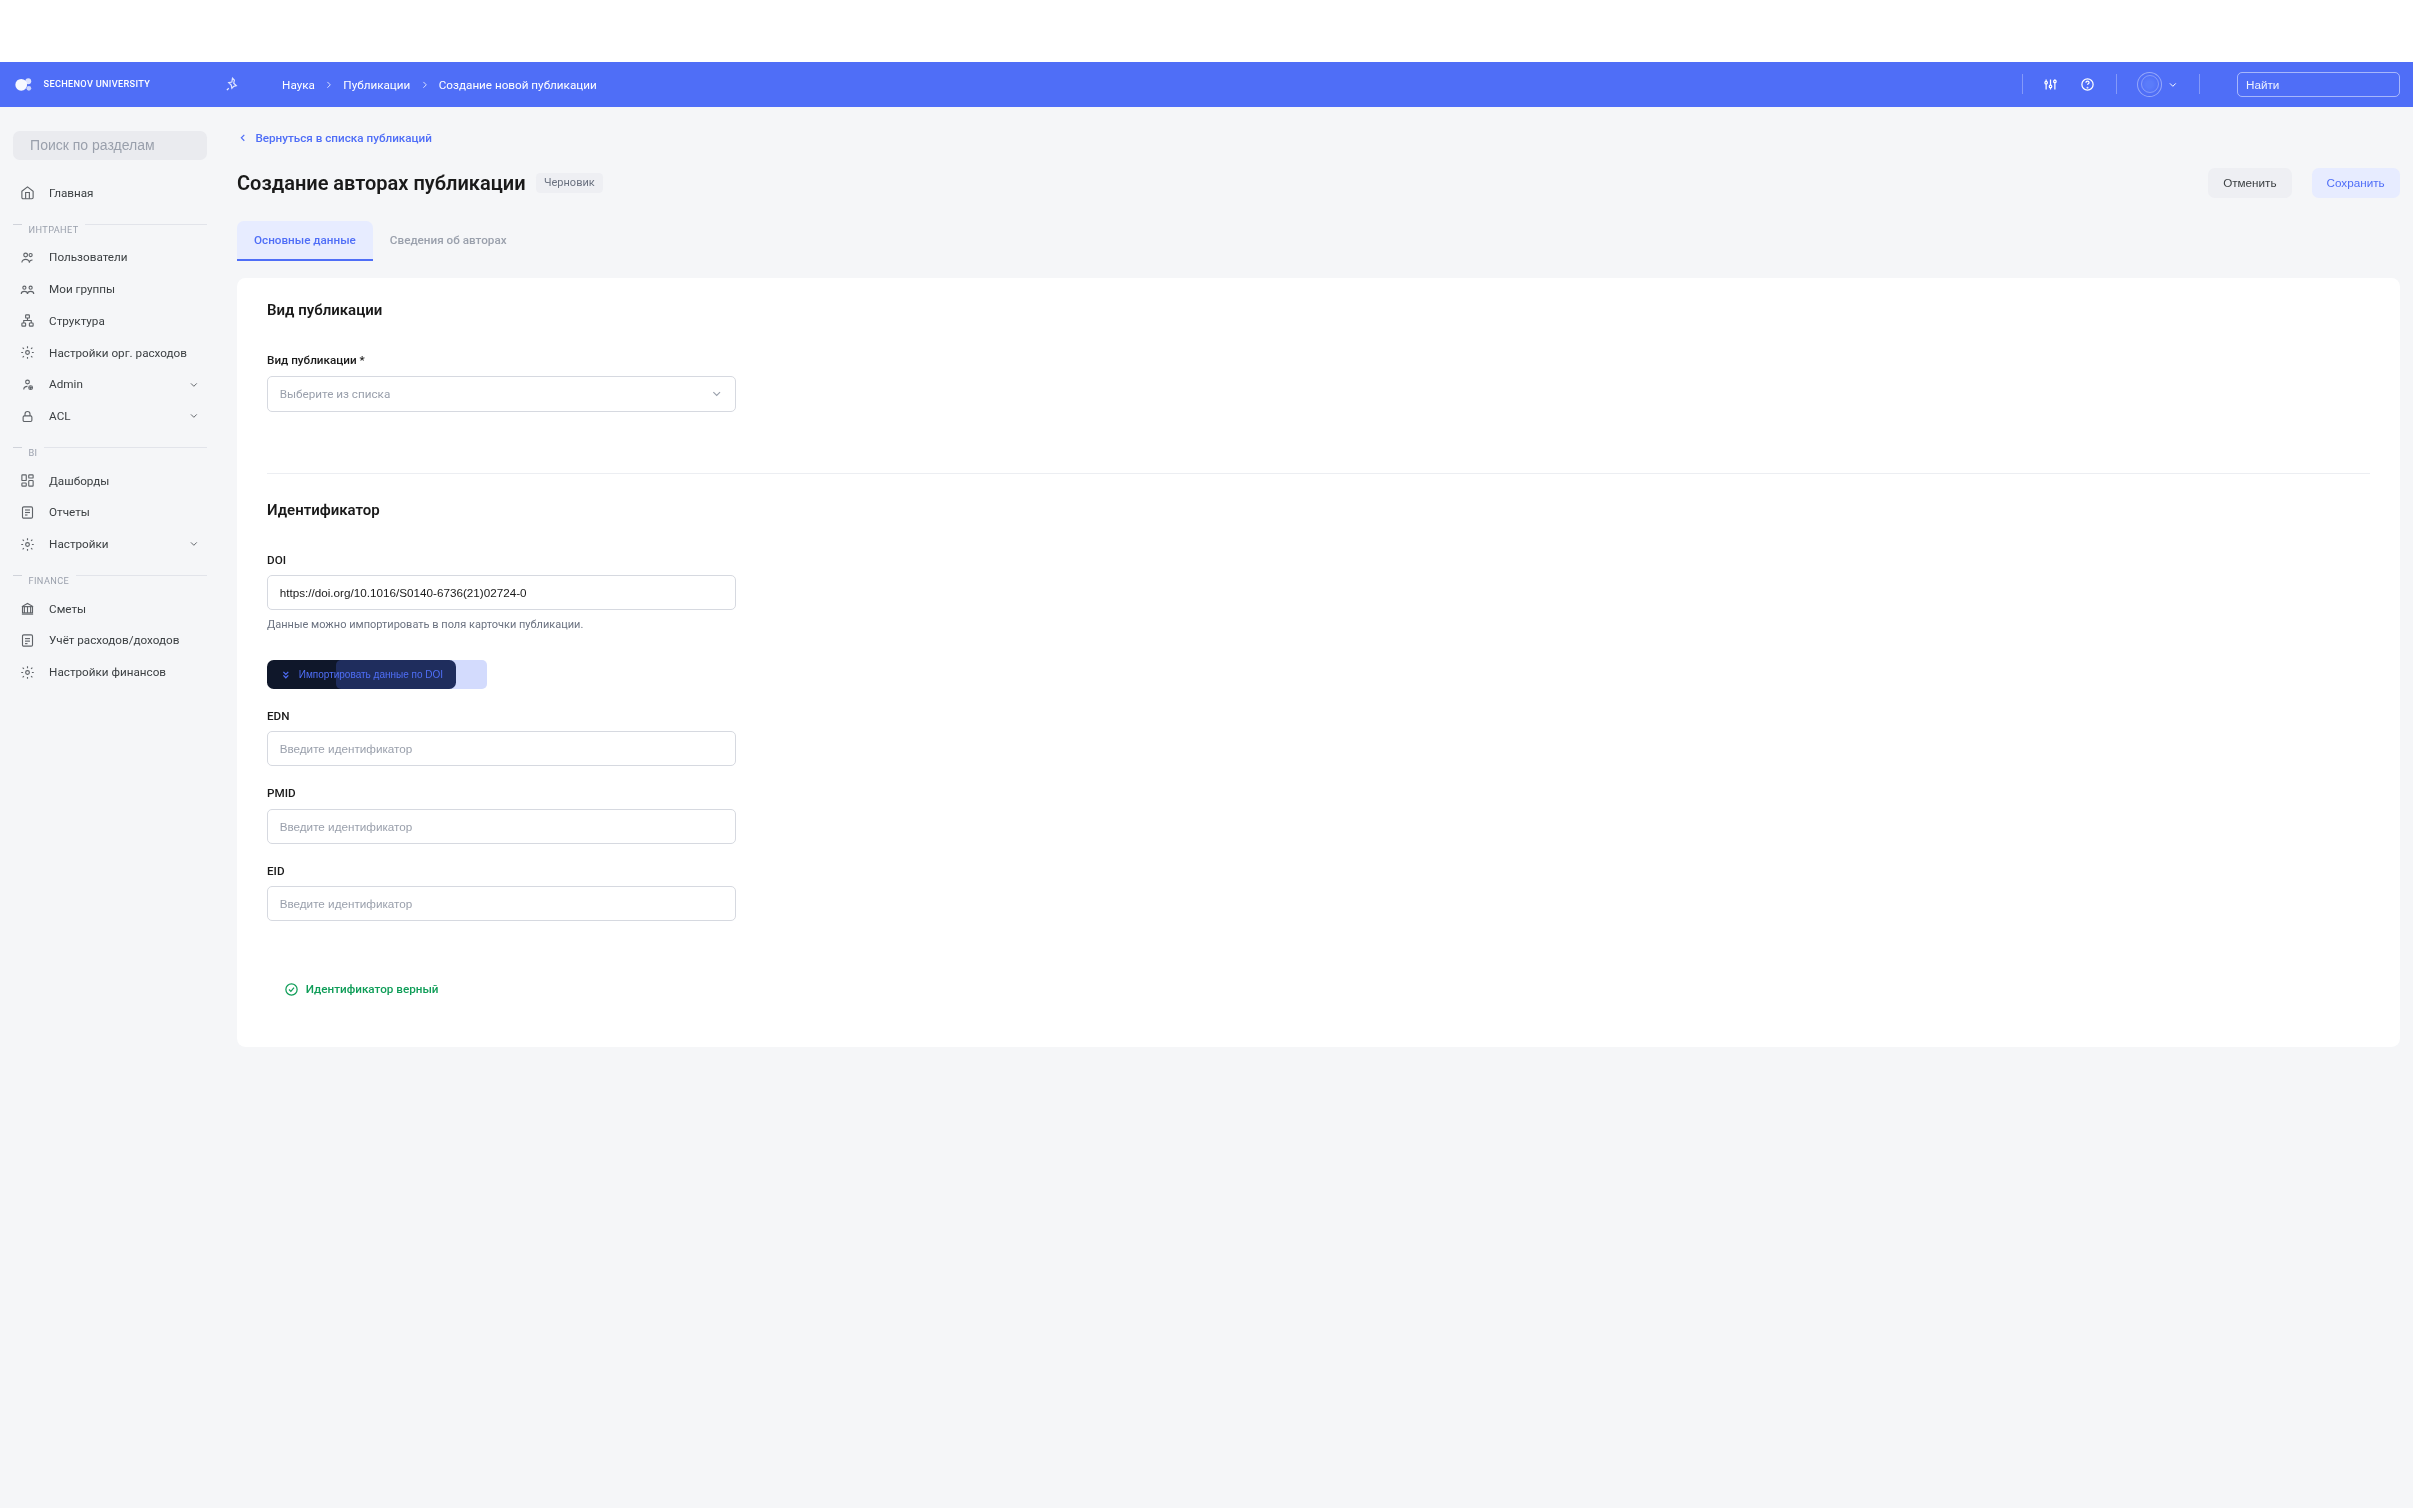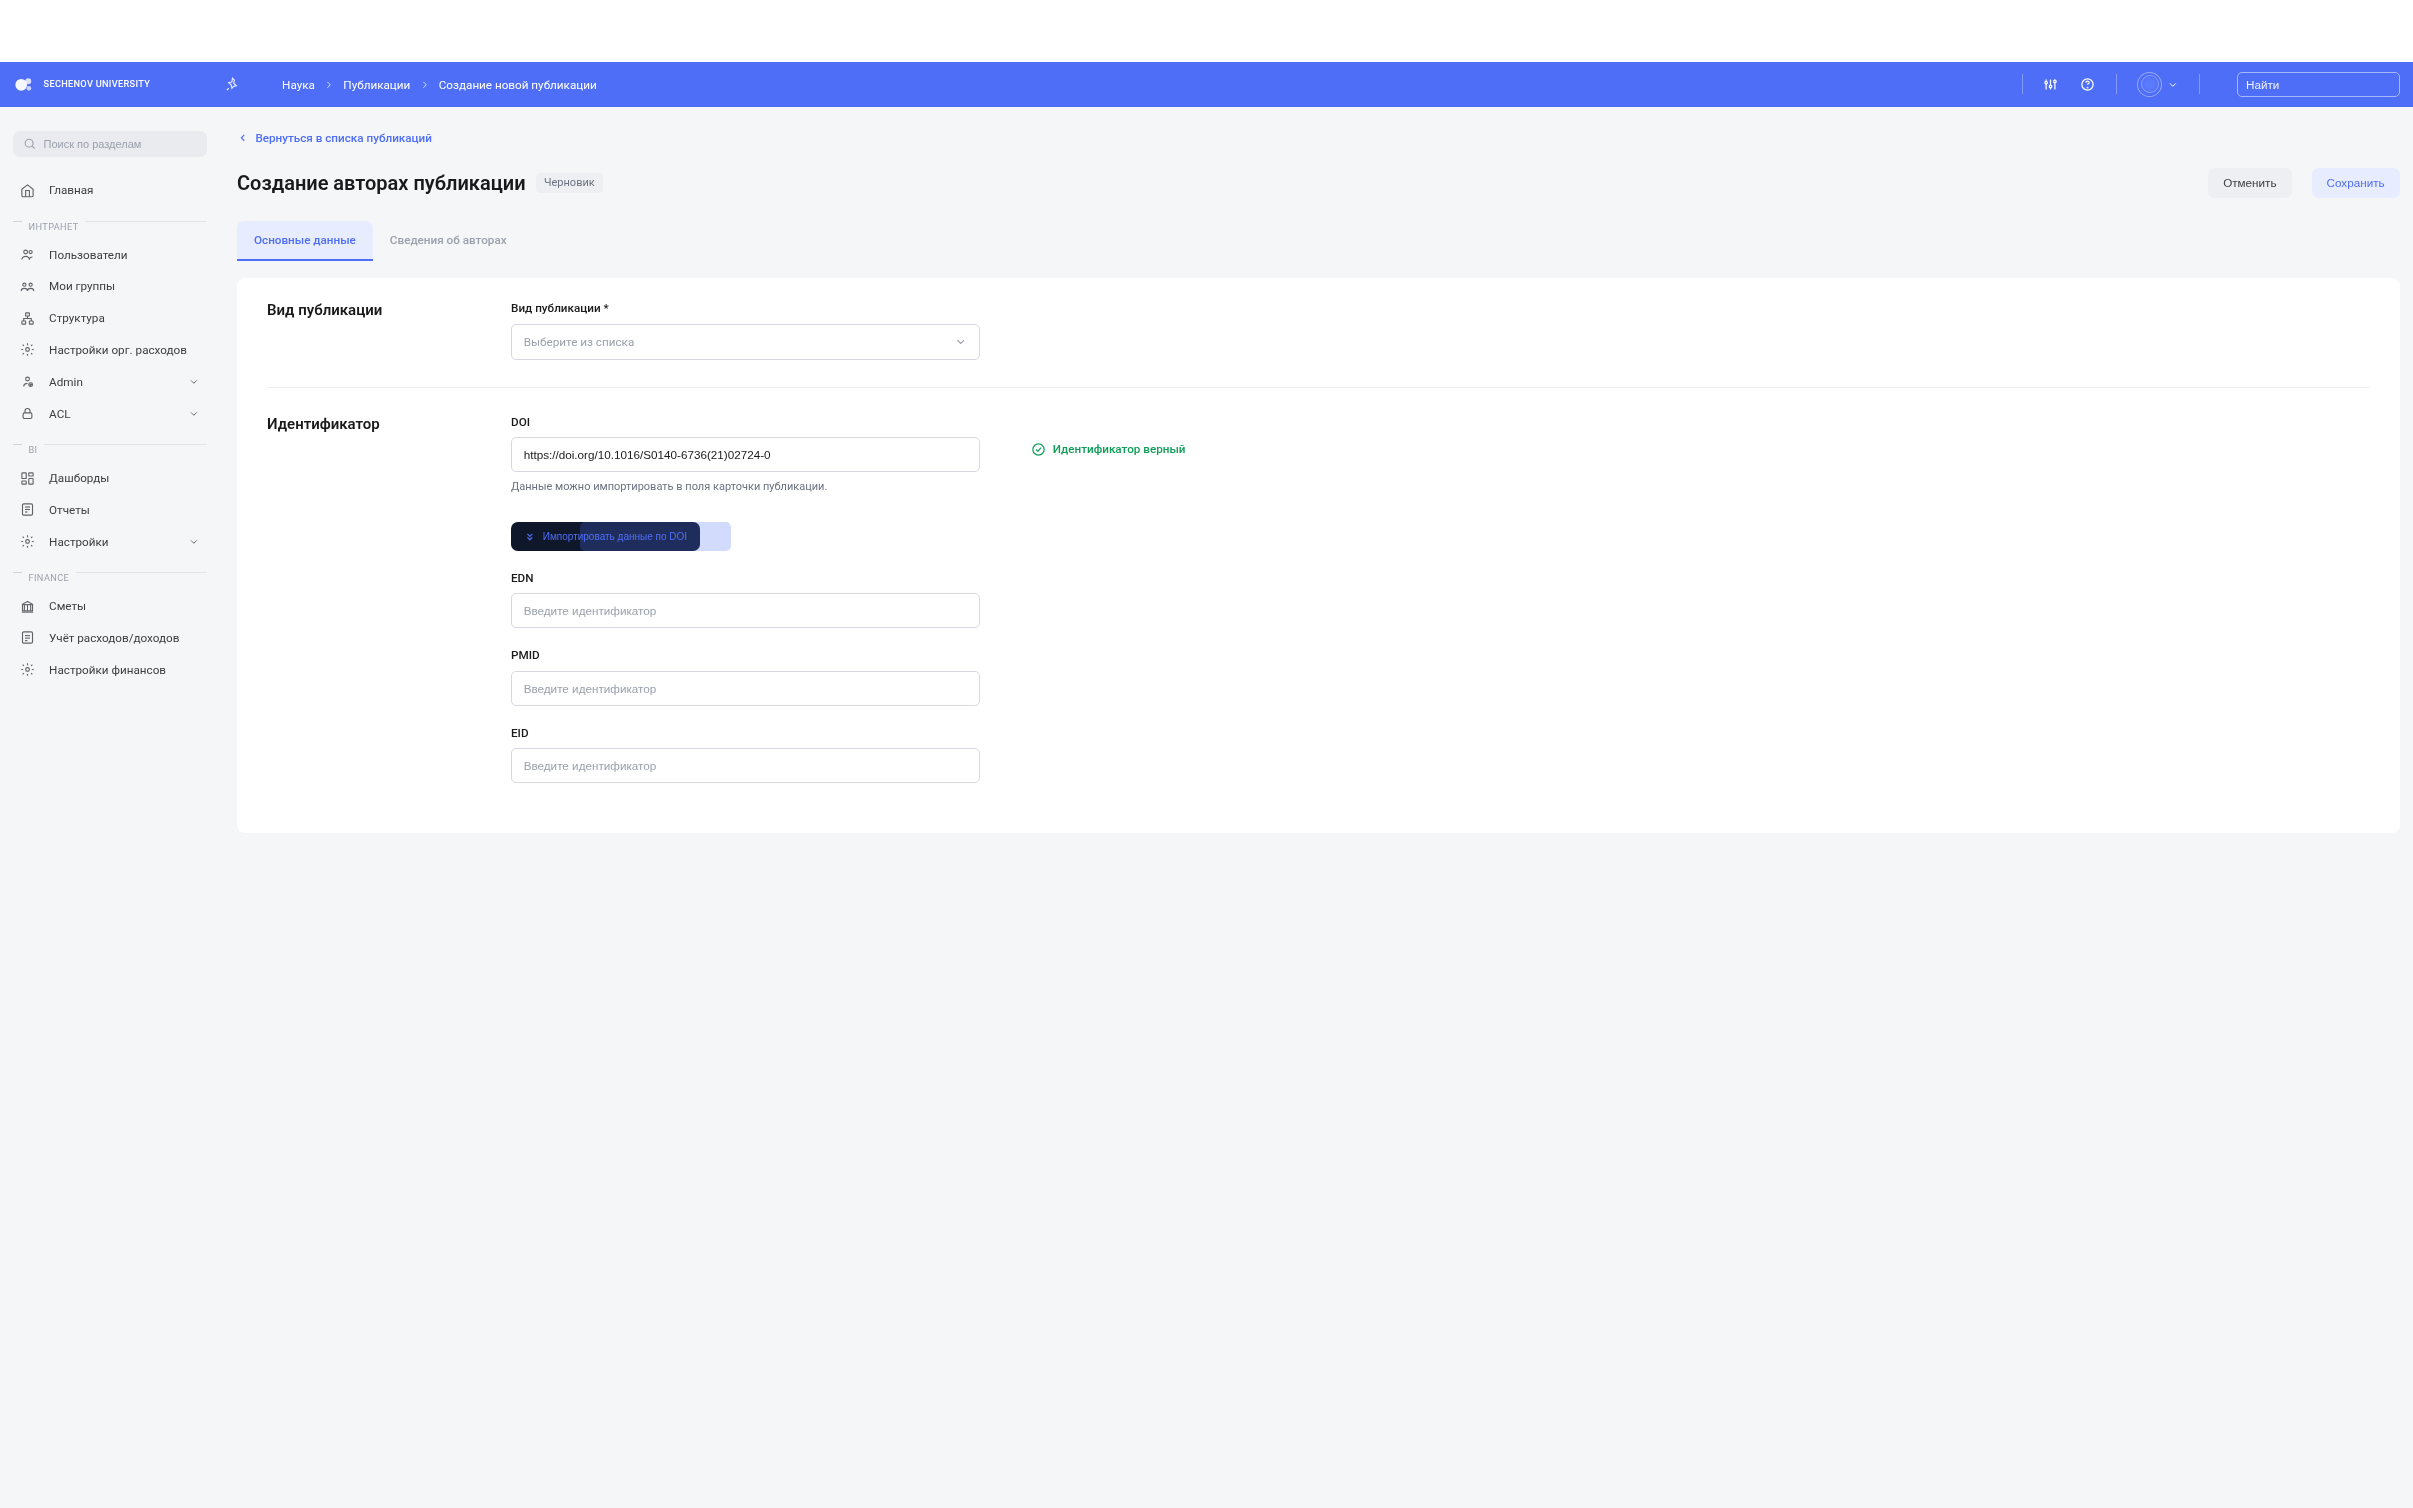--- a/index.html
+++ b/index.html
@@ -40,21 +40,21 @@
 .search-global input { flex:1; background: transparent; border: none; outline: none; color: #fff; font-size: 11.7px; }
 .search-global input::placeholder { color: rgba(255,255,255,0.9); }
 .search-global .search-icon { width: 13.4px; height: 13.4px; }
 
 
 .layout { display: flex; }
 
 
 .sidebar { width: 220px; background: #f5f6f8; padding: 23.5px 13.4px 13.4px 13.4px; flex-shrink: 0; }
 .side-search { display: flex; align-items: center; background: #eaebef; border-radius: 6.7px; padding: 6.7px 10px; gap: 6.7px; margin-bottom: 17px; }
-.side-search input { flex:1; border:none; background:transparent; outline:none; font-size: 11px; color: #555; }
+.side-search input { flex:1; border:none; background:transparent; outline:none; font-size: 14px; color: #555; }
 .side-search input::placeholder { color: #9aa0ac; }
 
 .side-item { display: flex; align-items: center; gap: 14px; padding: 8.4px 6.7px; color: #3c4043; cursor: pointer; border-radius: 5px; font-size: 11.7px; }
 .side-item .icon { width: 15px; height: 15px; flex-shrink: 0; color: #5f6368; }
 .side-item .chev { margin-left: auto; width: 11.7px; height: 11.7px; color: #5f6368; }
 
 .side-section { display: flex; gap: 6.7px; margin: 15px 0 6.7px 0; }
 .side-section-line { width: 8.4px; height: 0.8px; background: #d0d3da; }
 .side-section-label { font-size: 9.2px; color: #9aa0ac; letter-spacing: 0.4px; }
 .side-section-line2 { flex:1; height: 0.8px; background: #e2e4ea; }
@@ -71,21 +71,21 @@
 .btn { padding: 8.4px 15px; border-radius: 6.7px; font-size: 11.7px; font-weight: 500; border: none; cursor: pointer; }
 .btn-cancel { background: #eeeff3; color: #3c4043; }
 .btn-save { background: #e7ecff; color: #4f6ef7; margin-left: 10px; }
 
 .tabs { display: flex; gap: 0; margin-bottom: 17px; }
 .tab { padding: 11.7px 17px; font-size: 11.7px; font-weight: 500; cursor: pointer; color: #9aa0ac; border-bottom: 2.5px solid transparent; border-radius: 6.7px 6.7px 0 0; }
 .tab.active { background: #e7ecff; color: #4f6ef7; border-bottom-color: #4f6ef7; }
 
 .card { background: #fff; border-radius: 8.4px; padding: 23.5px 30px; }
 
-.form-section { display: flex; gap: 34px; padding: 0 0 27px 0; }
+.form-section { display: flex; gap: 34px; padding: 0 0 27px 0; flex-direction: column; }
 .form-section + .form-section { border-top: 0.8px solid #eceef2; padding-top: 27px; }
 .form-section-title { width: 210px; flex-shrink: 0; font-size: 15px; font-weight: 600; color: #1a1a1a; }
 .form-fields { flex: 1; max-width: 469px; }
 
 .form-aside { width: 176px; flex-shrink: 0; margin-left: 17px; }
 
 .field { margin-bottom: 20px; }
 .field:last-child { margin-bottom: 0; }
 .field-label { font-size: 11.7px; font-weight: 500; color: #1a1a1a; margin-bottom: 8.4px; display: block; }
 .req { color: #1a1a1a; }

